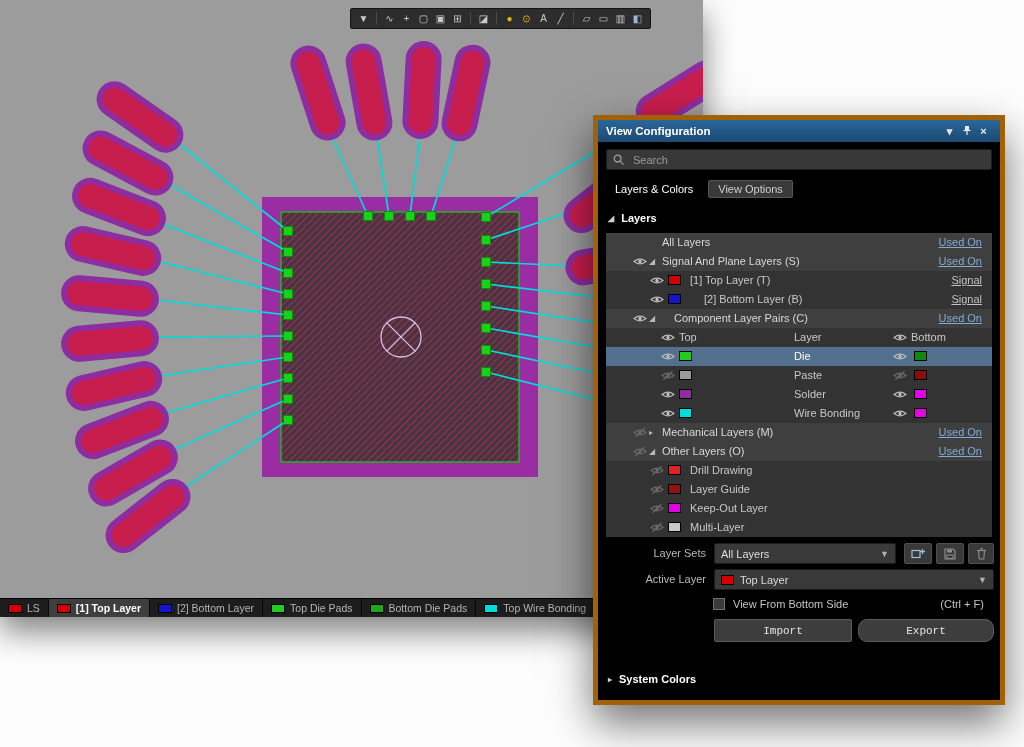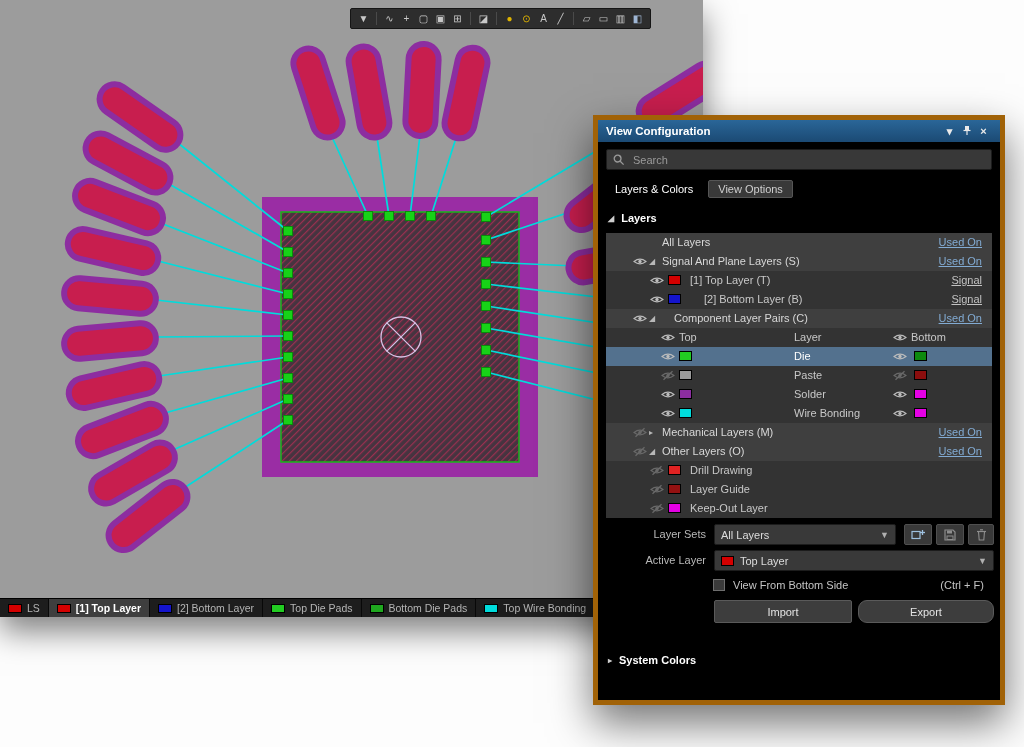--- a/index.html
+++ b/index.html
@@ -68,21 +68,21 @@
   .combo { position:absolute; top:0; height:21px; background:#393939; border:1px solid #1c1c1c; border-radius:2px;
            display:flex; align-items:center; padding:0 6px; gap:6px; color:#dcdcdc; }
   .combo .caret { margin-left:auto; color:#b0b0b0; font-size:9px; }
   .cswatch { width:13px; height:10px; border:1px solid #000; flex:none; }
   .sbtn { position:absolute; top:0; width:28px; height:21px; background:#393939; border:1px solid #4f4f4f;
           border-radius:2px; display:flex; align-items:center; justify-content:center; }
   .cbrow { position:relative; margin:7px 8px 0; height:14px; }
   .cbox { position:absolute; left:107px; top:0; width:12px; height:12px; background:#3a3a3a; border:1px solid #6e6e6e; }
   .cblabel { position:absolute; left:127px; top:0; color:#c4c4c4; }
   .cbshort { position:absolute; right:8px; top:0; color:#c4c4c4; }
-  .btnrow { position:relative; margin:7px 8px 0; height:28px; }
+  .btnrow { position:relative; margin:7px 8px 0; height:28px;font-family:Liberation Mono, monospace; }
   .pbtn { position:absolute; top:0; height:23px; background:#3d3d3d; border:1px solid #5a5a5a; border-radius:2px;
           color:#e4e4e4; font-size:11px; display:flex; align-items:center; justify-content:center; cursor:default; }
 </style>
 </head>
 <body>
 
 <div class="stage">
 
   <div class="canvas">
     <svg id="pcb-svg" width="703" height="598">
@@ -403,20 +403,29 @@
         </div>
         <div class="trow layer">
           <span class="eye" style="left: 44px;"><svg width="14" height="11" viewBox="0 0 14 11">
               <path d="M1 5.5 Q7 0.8 13 5.5 Q7 10.2 1 5.5 Z" fill="none" stroke="#6a6a6a" stroke-width="1.1"></path>
               <circle cx="7" cy="5.5" r="1.7" fill="#6a6a6a"></circle>
               <line x1="2.5" y1="9.8" x2="11.5" y2="1.2" stroke="#6a6a6a" stroke-width="1.2"></line>
             </svg></span>
           <span class="swatch" style="background: rgb(229, 0, 229); left: 62px;"></span>
           <span class="rlabel" style="left: 84px;">Keep-Out Layer</span>
         </div>
+        <div class="trow layer">
+          <span class="eye" style="left: 44px;"><svg width="14" height="11" viewBox="0 0 14 11">
+              <path d="M1 5.5 Q7 0.8 13 5.5 Q7 10.2 1 5.5 Z" fill="none" stroke="#6a6a6a" stroke-width="1.1"></path>
+              <circle cx="7" cy="5.5" r="1.7" fill="#6a6a6a"></circle>
+              <line x1="2.5" y1="9.8" x2="11.5" y2="1.2" stroke="#6a6a6a" stroke-width="1.2"></line>
+            </svg></span>
+          <span class="swatch" style="background: rgb(200, 200, 200); left: 62px;"></span>
+          <span class="rlabel" style="left: 84px;">Multi-Layer</span>
+        </div>
       </div>
 
     <div class="crow">
       <span class="clabel">Layer Sets</span>
       <div class="combo" style="left:108px; width:182px;">
         <span>All Layers</span>
         <span class="caret">▼</span>
       </div>
       <span class="sbtn" style="left:298px;">
         <svg width="14" height="12" viewBox="0 0 14 12">

